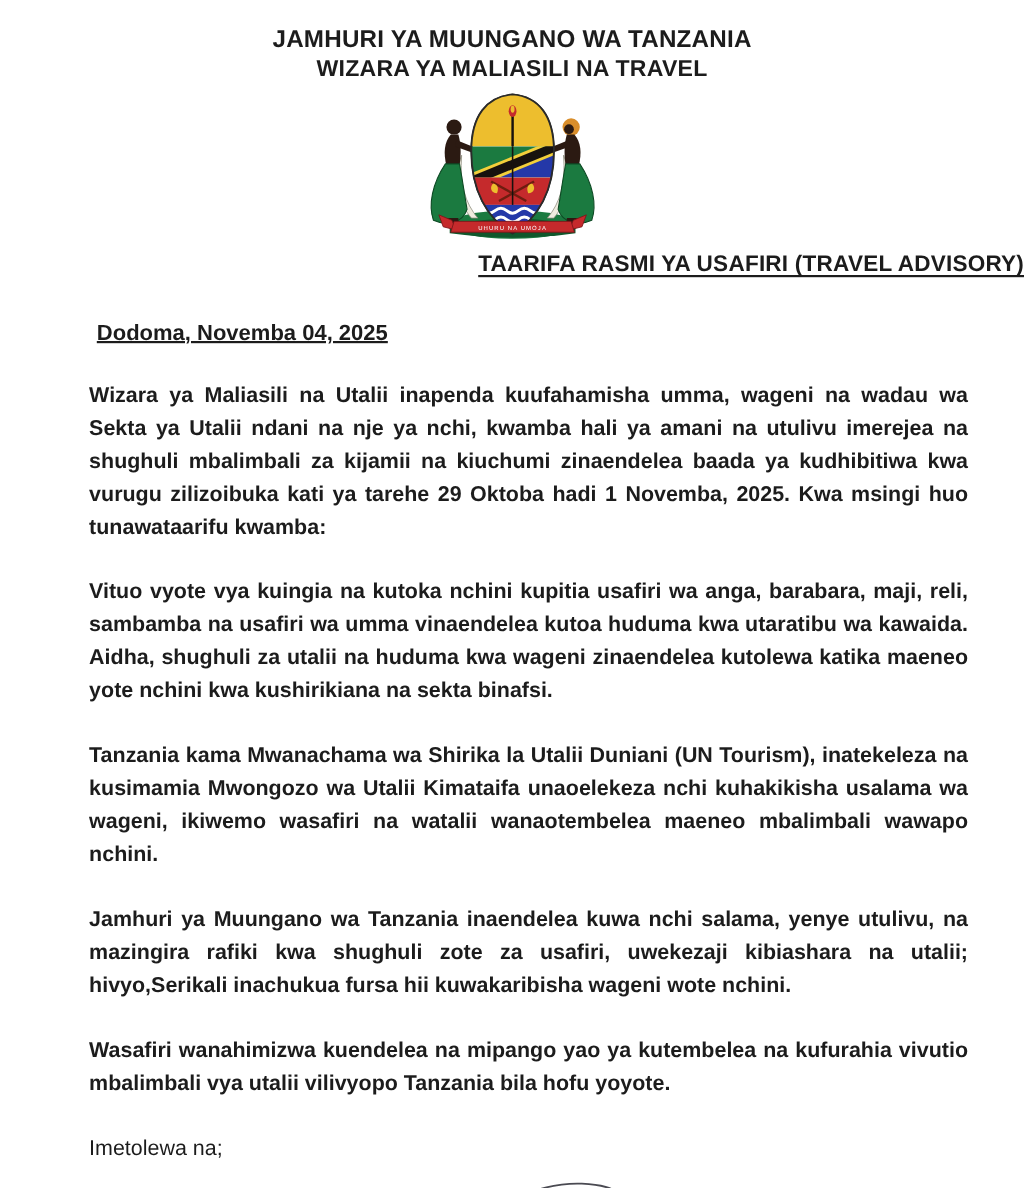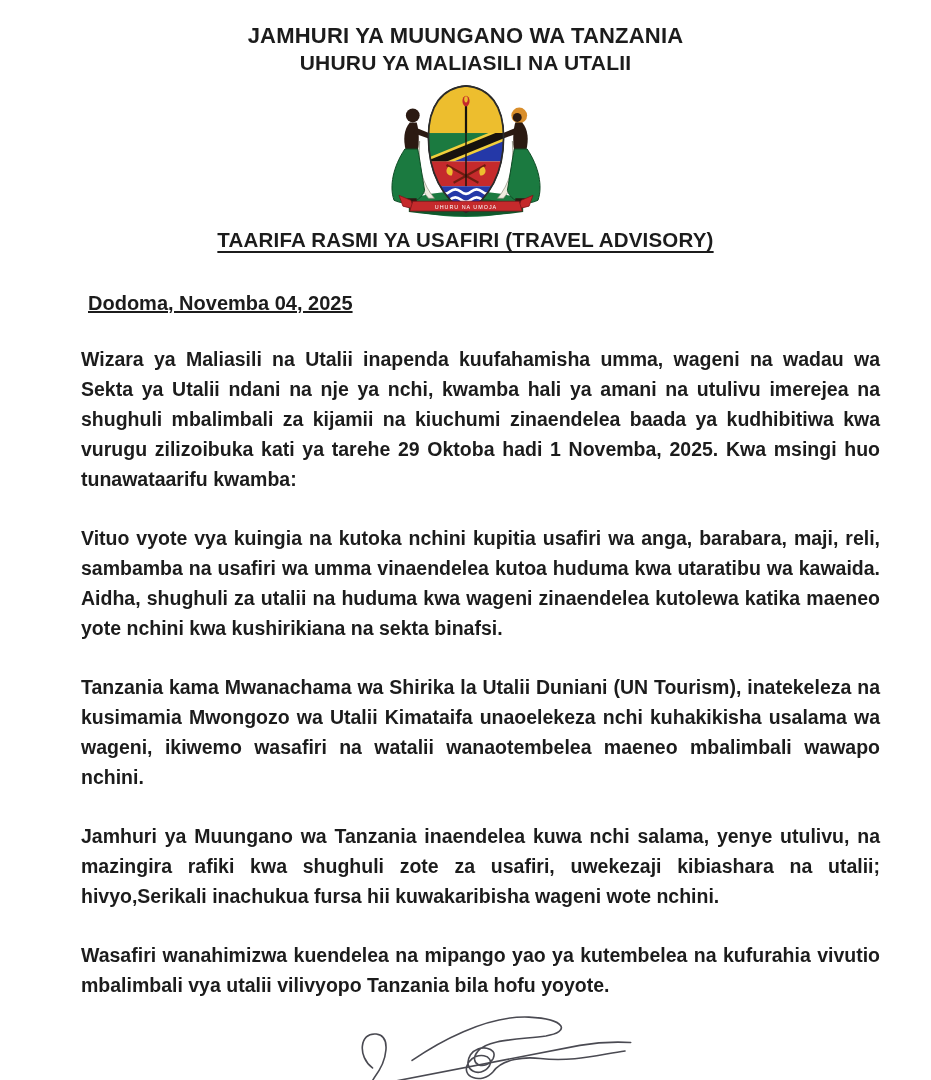--- a/index.html
+++ b/index.html
@@ -33,21 +33,21 @@
     letter-spacing: 0.2px;
     line-height: 27px;
   }
   .emblem-wrap {
     margin: 4px auto 0 auto;
     width: 180px;
     height: 138px;
   }
   .doc-title {
     margin-top: 10px;
-    text-align: center;
+    text-align: right;
     font-size: 20.5px;
     font-weight: bold;
     letter-spacing: 0.2px;
     text-decoration: underline;
     text-decoration-thickness: 2px;
     text-underline-offset: 4px;
   }
   .dateline {
     margin: 40px 50px 0 88px;
     font-size: 20px;
@@ -81,21 +81,21 @@
     top: 0;
   }
 </style>
 </head>
 <body>
 
 <div class="page">
 
   <div class="letterhead">
     <div class="line1">JAMHURI YA MUUNGANO WA TANZANIA</div>
-    <div class="line2">UHURU YA MALIASILI NA UTALII</div>
+    <div class="line2">WIZARA YA MALIASILI NA TRAVEL</div>
   </div>
 
   <div class="emblem-wrap">
     <svg width="180" height="138" viewBox="0 0 180 140">
       <defs>
         <clipPath id="shieldClip">
           <path d="M90 6 C114 8 128 26 128 58 C128 94 114 120 90 134 C66 120 52 94 52 58 C52 26 66 8 90 6 Z"></path>
         </clipPath>
         <clipPath id="flagBandClip">
           <rect x="46" y="52" width="90" height="32"></rect>
@@ -171,20 +171,21 @@
   <div class="dateline">Dodoma, Novemba 04, 2025</div>
 
   <div class="body-text">
     <p>Wizara ya Maliasili na Utalii inapenda kuufahamisha umma, wageni na wadau wa Sekta ya Utalii ndani na nje ya nchi, kwamba hali ya amani na utulivu imerejea na shughuli mbalimbali za kijamii na kiuchumi zinaendelea baada ya kudhibitiwa kwa vurugu zilizoibuka kati ya tarehe 29 Oktoba hadi 1 Novemba, 2025. Kwa msingi huo tunawataarifu kwamba:</p>
     <p>Vituo vyote vya kuingia na kutoka nchini kupitia usafiri wa anga, barabara, maji, reli, sambamba na usafiri wa umma vinaendelea kutoa huduma kwa utaratibu wa kawaida. Aidha, shughuli za utalii na huduma kwa wageni zinaendelea kutolewa katika maeneo yote nchini kwa kushirikiana na sekta binafsi.</p>
     <p>Tanzania kama Mwanachama wa Shirika la Utalii Duniani (UN Tourism), inatekeleza na kusimamia Mwongozo wa Utalii Kimataifa unaoelekeza nchi kuhakikisha usalama wa wageni, ikiwemo wasafiri na watalii wanaotembelea maeneo mbalimbali wawapo nchini.</p>
     <p>Jamhuri ya Muungano wa Tanzania inaendelea kuwa nchi salama, yenye utulivu, na mazingira rafiki kwa shughuli zote za usafiri, uwekezaji kibiashara na utalii; hivyo,Serikali inachukua fursa hii kuwakaribisha wageni wote nchini.</p>
     <p>Wasafiri wanahimizwa kuendelea na mipango yao ya kutembelea na kufurahia vivutio mbalimbali vya utalii vilivyopo Tanzania bila hofu yoyote.</p>
   </div>
 
+  <div class="issued">Imetolewa na;</div>
 
   <div class="signature-area">
     <svg width="310" height="98" viewBox="0 0 320 104">
       <g fill="none" stroke="#4a4a52" stroke-width="1.7" stroke-linecap="round">
         <path d="M30 70 C14 58 16 32 34 34 C50 36 46 62 32 80 C20 96 44 98 62 88"></path>
         <path d="M72 62 C98 44 150 14 196 16 C236 18 240 32 214 36 C182 40 152 40 142 52 C130 66 150 74 158 60 C164 48 142 44 134 56 C124 72 144 82 154 68 C160 56 140 52 132 64 C122 80 146 88 158 74 C168 60 192 58 208 60 C242 64 270 56 298 52"></path>
         <path d="M12 92 L250 46 C268 43 286 42 304 43"></path>
       </g>
     </svg>
   </div>

